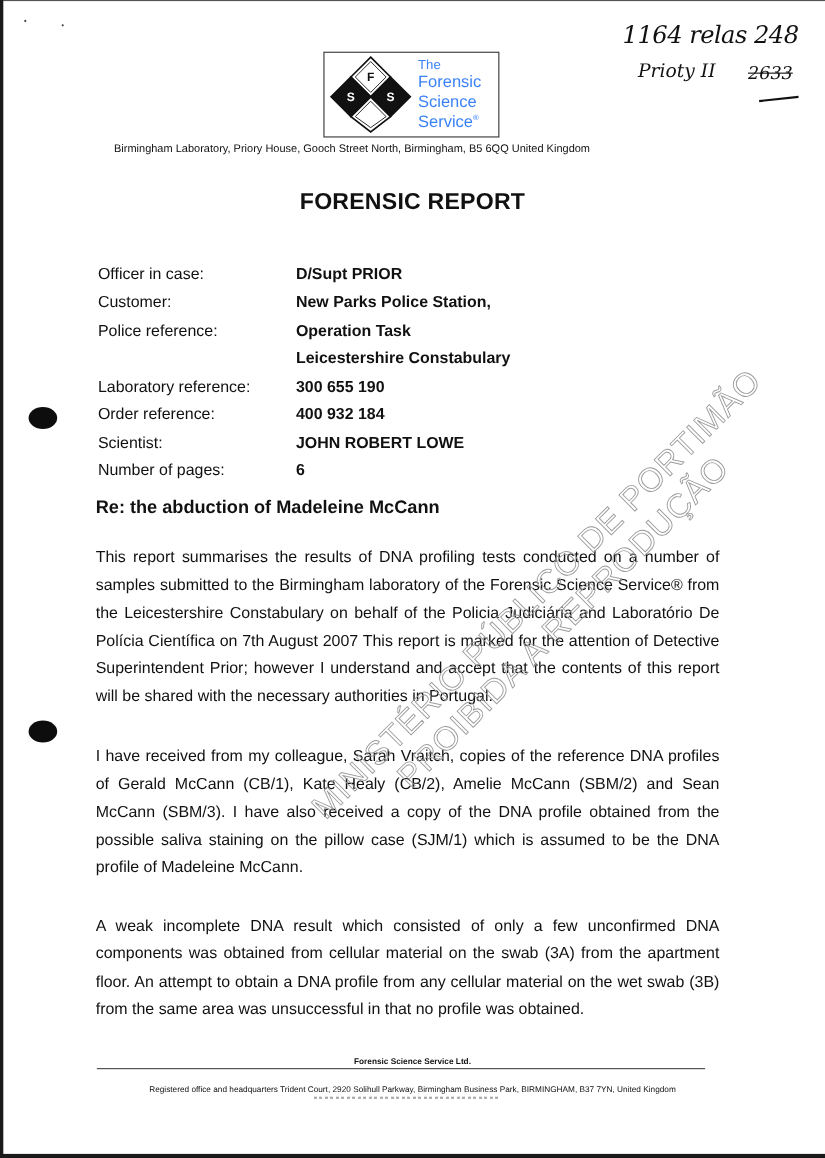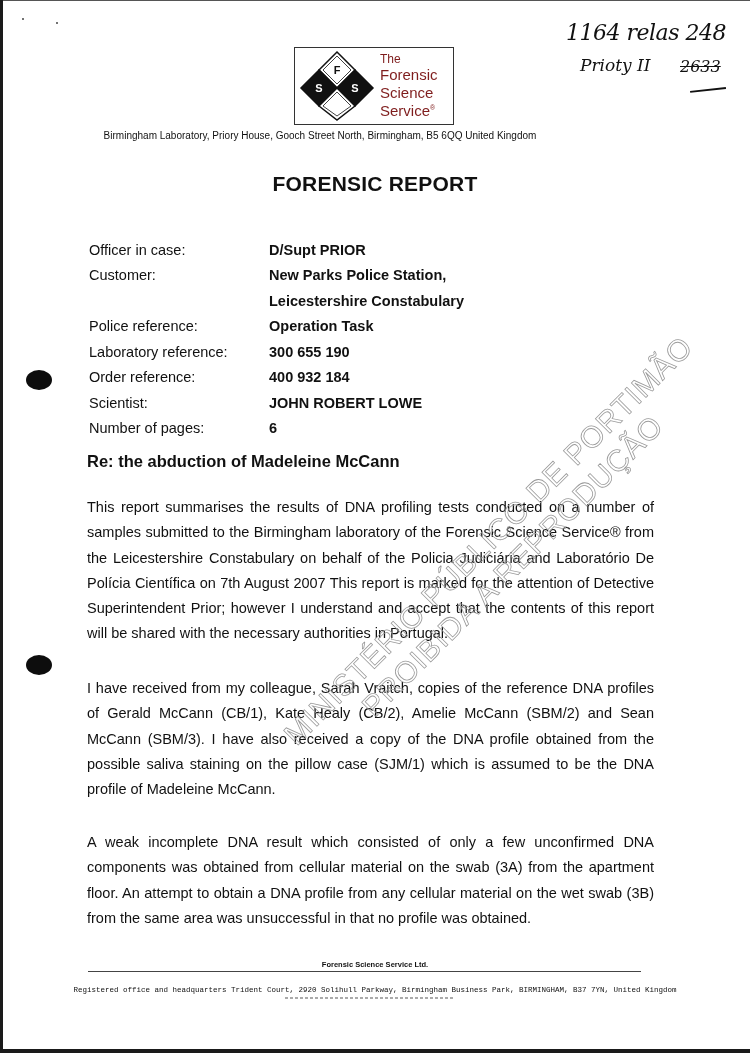--- a/index.html
+++ b/index.html
@@ -15,21 +15,21 @@
 
   .punch { position: absolute; width: 26px; height: 20px; background: #0d0d0d; border-radius: 50%; }
 
   
   .logo-box {
     position: absolute; left: 294px; top: 47px; width: 160px; height: 78px;
     border: 1px solid #333; box-sizing: border-box;
   }
   .logo-mark { position: absolute; left: 4px; top: 2px; width: 76px; height: 72px; }
   .logo-text {
-    position: absolute; left: 85px; top: 4px; font-size: 15px; line-height: 18px; color: #7f1d1d;
+    position: absolute; left: 85px; top: 4px; font-size: 15px; line-height: 18px; color: #3b82f6;
   }
   .logo-text .the { font-size: 12px; line-height: 14px; display: block; }
   .logo-text span { display: block; }
   .reg { font-size: 7px; vertical-align: top; position: relative; top: -3px; }
 
   .address {
     position: absolute; left: 0; width: 640px; top: 130px; text-align: center;
     font-size: 10px; color: #111;
   }
 
@@ -70,21 +70,21 @@
   }
   .wm-line {
     position: absolute; white-space: nowrap; font-size: 30px; color: transparent;
     -webkit-text-stroke: 0.8px #9a9a9a; letter-spacing: 1px;
   }
   .wm1 { left: -145px; top: 290px; }
   .wm2 { left: -70px; top: 325px; }
 
   .footer-rule { position: absolute; left: 88px; top: 971px; width: 553px; height: 1px; background: #444; }
   .footer-company { position: absolute; left: 0; width: 750px; top: 960px; text-align: center; font-size: 7.5px; font-weight: bold; }
-  .footer-address { position: absolute; left: 0; width: 750px; top: 986px; text-align: center; font-size: 7.5px; font-family: Liberation Mono, monospace; }
+  .footer-address { position: absolute; left: 0; width: 750px; top: 986px; text-align: center; font-size: 7.5px; }
   .footer-cut { position: absolute; left: 285px; top: 997px; width: 170px; height: 2px; background: repeating-linear-gradient(90deg, #aaa 0 3px, transparent 3px 5px); }
 </style>
 </head>
 <body>
 
 <div class="edge-top"></div>
 <div class="edge-left"></div>
 <div class="edge-bottom"></div>
 <div class="speck" style="left:22px;top:18px"></div>
 <div class="speck" style="left:56px;top:22px"></div>
@@ -126,26 +126,26 @@
 <div class="meta">
   <div class="meta-row">
     <div class="meta-label">Officer in case:</div>
     <div class="meta-value">D/Supt PRIOR</div>
   </div>
   <div class="meta-row">
     <div class="meta-label">Customer:</div>
     <div class="meta-value">New Parks Police Station,</div>
   </div>
   <div class="meta-row">
+    <div class="meta-label">Police reference:</div>
+    <div class="meta-value">Operation Task</div>
+  </div>
+  <div class="meta-row">
     <div class="meta-label"></div>
     <div class="meta-value">Leicestershire Constabulary</div>
-  </div>
-  <div class="meta-row">
-    <div class="meta-label">Police reference:</div>
-    <div class="meta-value">Operation Task</div>
   </div>
   <div class="meta-row">
     <div class="meta-label">Laboratory reference:</div>
     <div class="meta-value">300 655 190</div>
   </div>
   <div class="meta-row">
     <div class="meta-label">Order reference:</div>
     <div class="meta-value">400 932 184</div>
   </div>
   <div class="meta-row">

